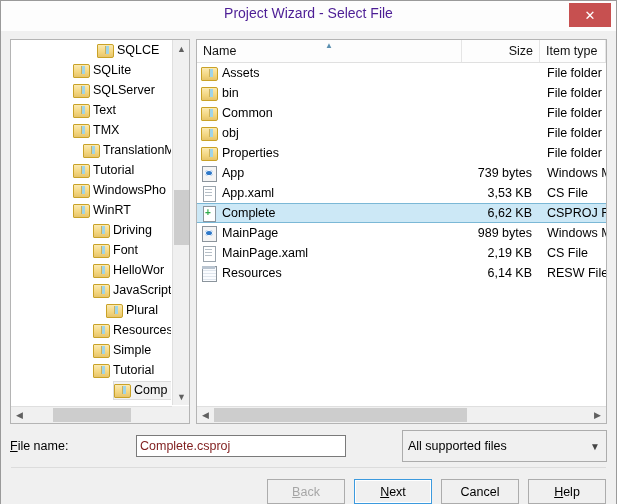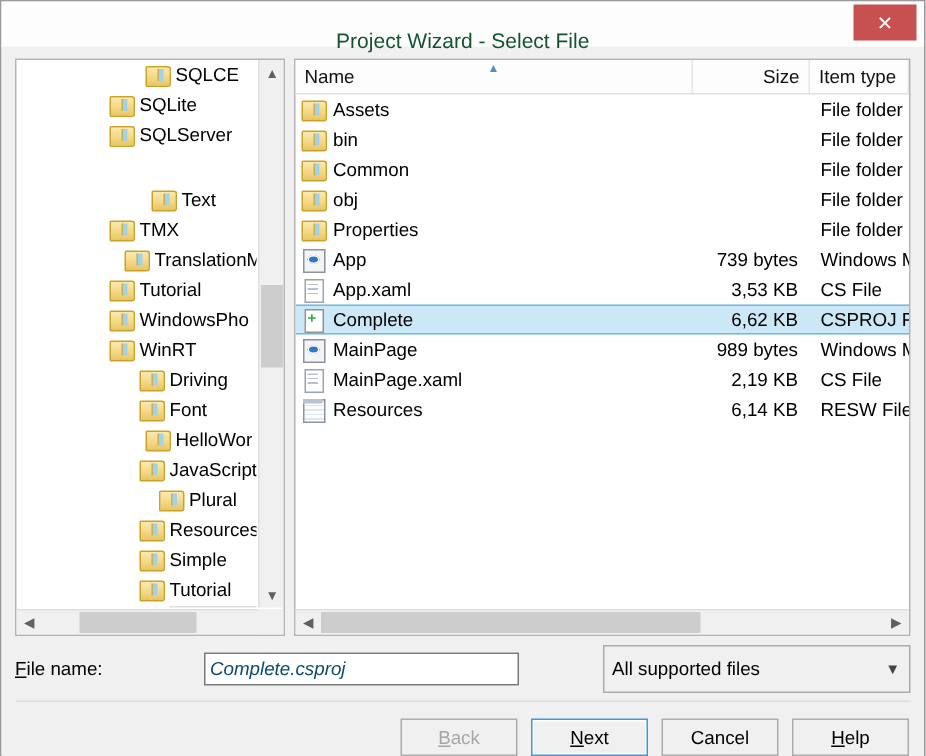--- a/index.html
+++ b/index.html
@@ -18,23 +18,23 @@
     border: 1px solid #9a9a9a;
     display: flex; flex-direction: column;
   }
   
   .titlebar {
     height: 30px; position: relative; flex: 0 0 30px;
     background: #fdfdfd;
     border-bottom: 1px solid #fdfdfd;
   }
   .title-text {
-    position: absolute; left: 0; right: 0; top: 18px;
+    position: absolute; left: 0; right: 0; top: 4px;
     text-align: center;
-    font-size: 14px; color: #14532d;
+    font-size: 14px; color: #4c1d95;
     font-family: "Liberation Sans", sans-serif;
   }
   .close-btn {
     position: absolute; right: 5px; top: 2px;
     width: 42px; height: 24px;
     background: #c75050;
     color: #fff;
     display: flex; align-items: center; justify-content: center;
     font-size: 13px; line-height: 1;
     cursor: pointer;
@@ -216,22 +216,21 @@
   }
   .fn-label { width: 78px; font-size: 12.5px; }
   .fn-label u { text-decoration: underline; }
   .fn-input {
     width: 210px; height: 22px;
     border: 1px solid #7a7a7a;
     background: #fff;
     font-family: "Liberation Sans", sans-serif;
     font-size: 12.5px;
     padding: 0 3px;
-    color: #0c4a6e;
-    font-style: italic;
+    color: #7f1d1d;
   }
   .fn-select {
     flex: 1 1 auto; margin-left: 8px; height: 32px;
     border: 1px solid #acacac;
     background: #f0f0f0;
     display: flex; align-items: center; justify-content: space-between;
     padding: 0 6px 0 5px;
     font-size: 12.5px;
   }
   .fn-select .chev { color: #444; font-size: 10px; }
@@ -285,21 +284,21 @@
                 <span class="folder"></span>
                 <span class="lbl">SQLite</span>
               </span>
             </div>
             <div class="tree-row" style="padding-left: 62px;">
               <span class="selbox">
                 <span class="folder"></span>
                 <span class="lbl">SQLServer</span>
               </span>
             </div>
-            <div class="tree-row" style="padding-left: 90px; margin-top: 23px;">
+            <div class="tree-row" style="padding-left: 62px;">
               <span class="selbox">
                 <span class="folder"></span>
                 <span class="lbl">Text</span>
               </span>
             </div>
             <div class="tree-row" style="padding-left: 62px;">
               <span class="selbox">
                 <span class="folder"></span>
                 <span class="lbl">TMX</span>
               </span>
@@ -333,21 +332,21 @@
                 <span class="folder"></span>
                 <span class="lbl">Driving</span>
               </span>
             </div>
             <div class="tree-row" style="padding-left: 82px;">
               <span class="selbox">
                 <span class="folder"></span>
                 <span class="lbl">Font</span>
               </span>
             </div>
-            <div class="tree-row" style="padding-left: 50px; margin-left: 36px;">
+            <div class="tree-row" style="padding-left: 82px;">
               <span class="selbox">
                 <span class="folder"></span>
                 <span class="lbl">HelloWor</span>
               </span>
             </div>
             <div class="tree-row" style="padding-left: 82px;">
               <span class="selbox">
                 <span class="folder"></span>
                 <span class="lbl">JavaScript</span>
               </span>

